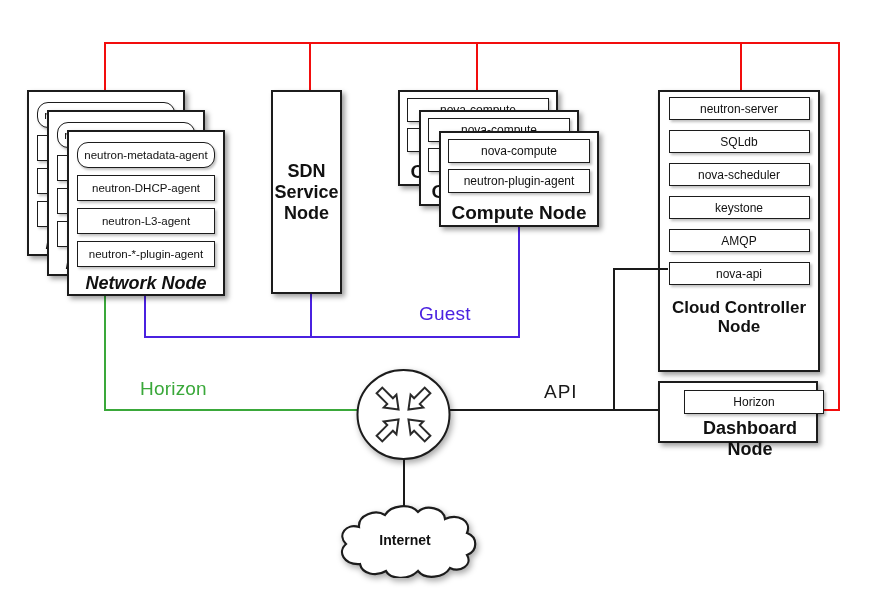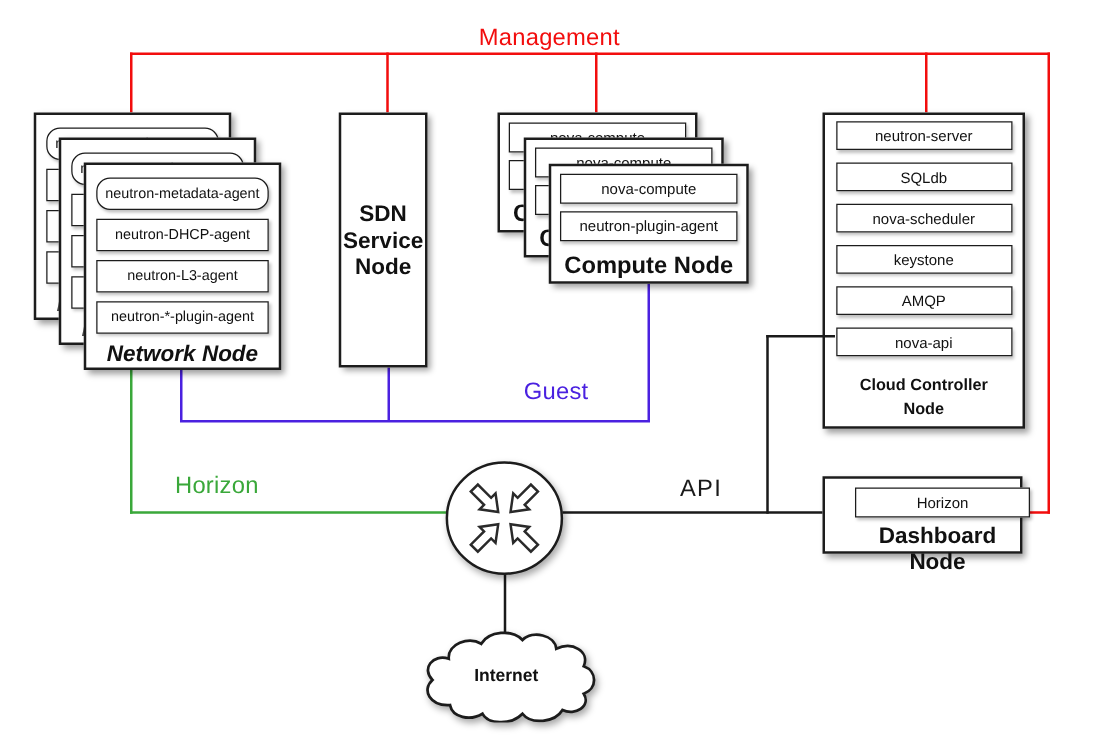--- a/index.html
+++ b/index.html
@@ -46,24 +46,24 @@
   .comp-1{left:398px;top:90px;}
   .comp-2{left:419px;top:110px;}
   .comp-3{left:439px;top:131px;}
   
   .sdn-card{
     left:271px;top:90px;width:71px;height:204px;
     display:flex;flex-direction:column;align-items:center;justify-content:center;
   }
   .sdn-card .card-title{font-size:18px;line-height:21px;}
   
-  .cc-card{left:658px;top:90px;width:162px;height:253px;}
+  .cc-card{left:658px;top:90px;width:162px;height:282px;}
   .cc-card .svc{width:141px;height:23px;margin-top:10px;font-size:12px;}
   .cc-card .svc:first-child{margin-top:5px;}
-  .cc-card .card-title{font-size:13px;line-height:19px;margin-top:13px;}
+  .cc-card .card-title{font-size:17px;line-height:19px;margin-top:13px;}
   
   .dash-card{left:658px;top:381px;width:160px;height:62px;padding-left:24px;}
   .dash-card .svc{width:140px;height:24px;margin-top:7px;font-size:12px;}
   .dash-card .card-title{font-size:18px;margin-top:4px;}
   
   .router{position:absolute;left:355px;top:368px;z-index:2;}
   .router svg{filter:drop-shadow(2px 3px 3px rgba(0,0,0,0.35));}
   .cloud{position:absolute;left:332px;top:502px;z-index:2;width:146px;height:76px;}
   .cloud svg{filter:drop-shadow(2px 3px 3px rgba(0,0,0,0.35));}
   .cloud-label{
@@ -91,21 +91,20 @@
   <div class="ln purple" style="left:518px;top:226px;width:2px;height:110px;"></div>
 
   <div class="ln green" style="left:104px;top:295px;width:2px;height:116px;"></div>
   <div class="ln green" style="left:104px;top:409px;width:254px;height:2px;"></div>
 
   <div class="ln black topline" style="left:613px;top:268px;width:55px;height:2px;"></div>
   <div class="ln black" style="left:613px;top:268px;width:2px;height:143px;"></div>
   <div class="ln black" style="left:450px;top:409px;width:210px;height:2px;"></div>
   <div class="ln black" style="left:403px;top:456px;width:2px;height:52px;"></div>
 
-  <div class="netlabel lbl-management">Management</div>
   <div class="netlabel lbl-guest">Guest</div>
   <div class="netlabel lbl-external">Horizon</div>
   <div class="netlabel lbl-api">API</div>
 
   <div class="card net-card net-1">
     <div class="svc">neutron-metadata-agent</div>
     <div class="svc">neutron-DHCP-agent</div>
     <div class="svc">neutron-L3-agent</div>
     <div class="svc">neutron-*-plugin-agent</div>
     <div class="card-title">Network Node</div>

